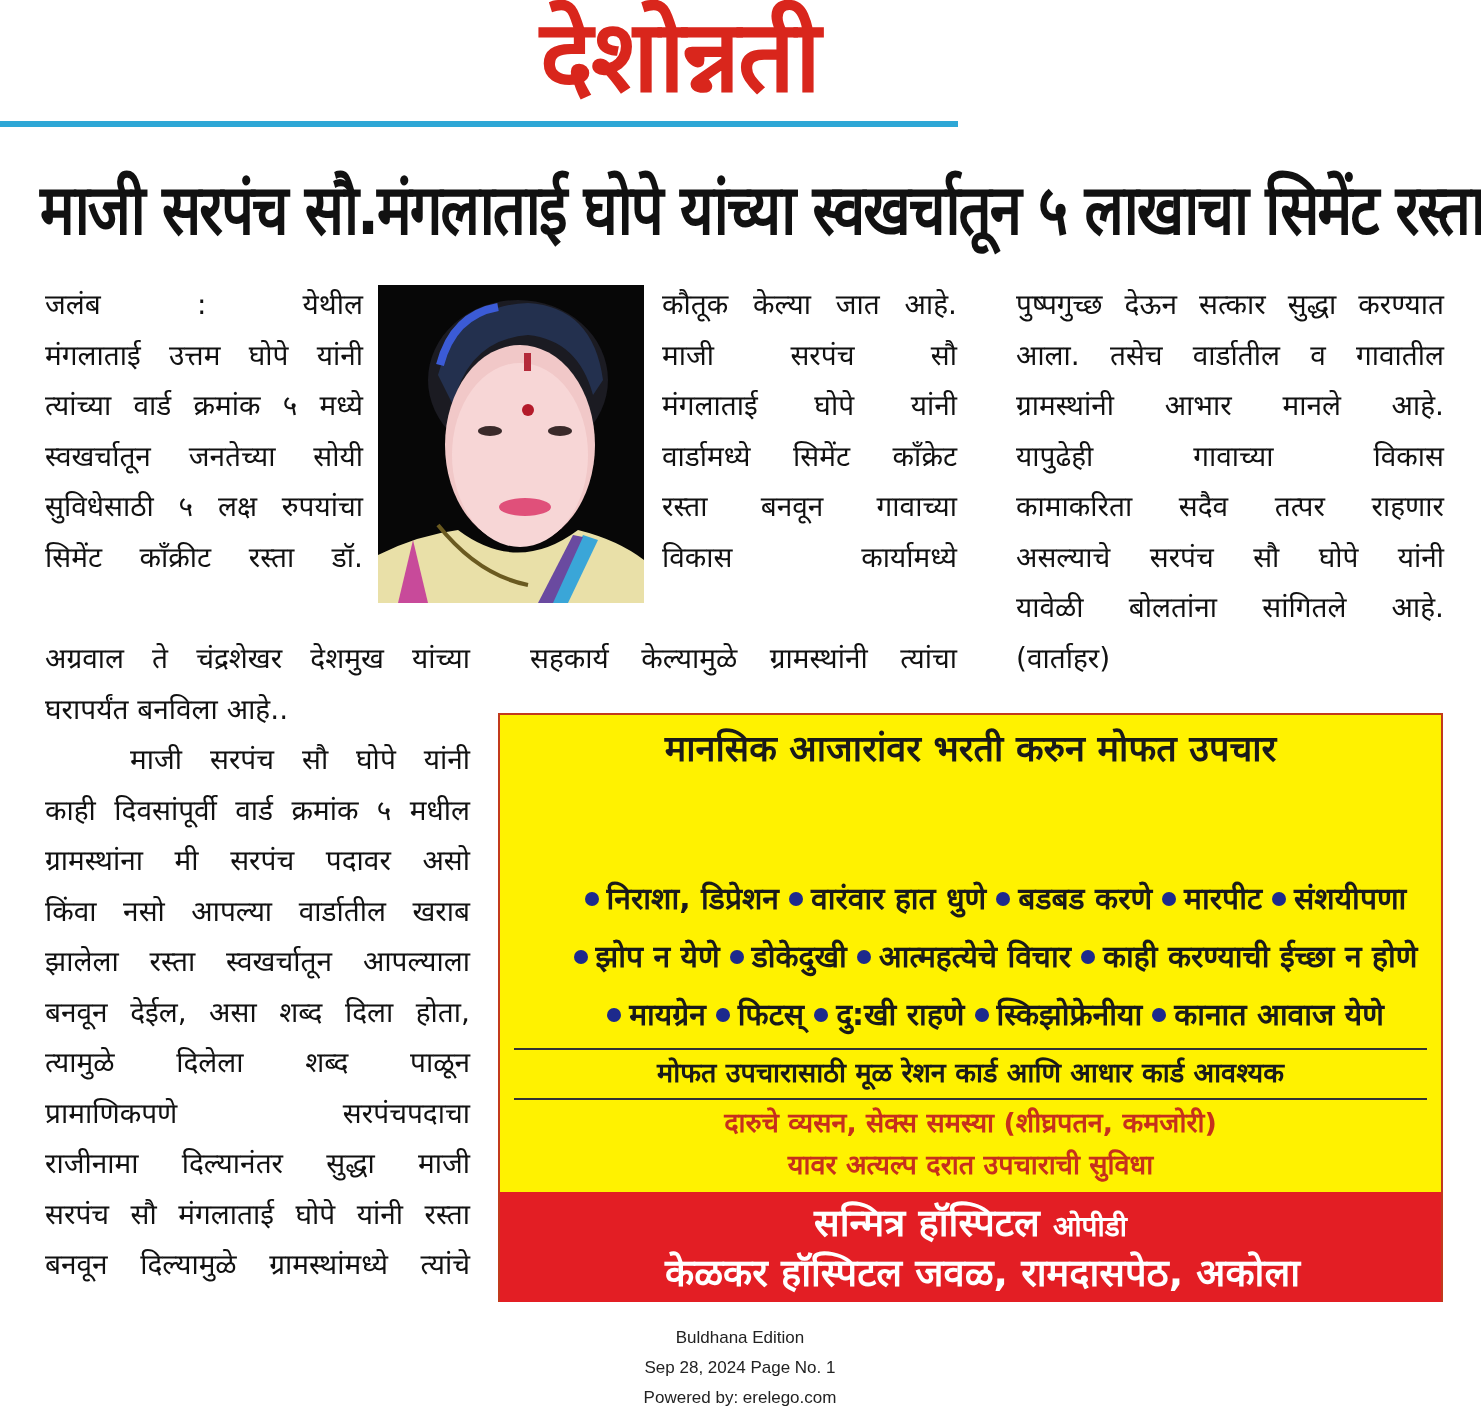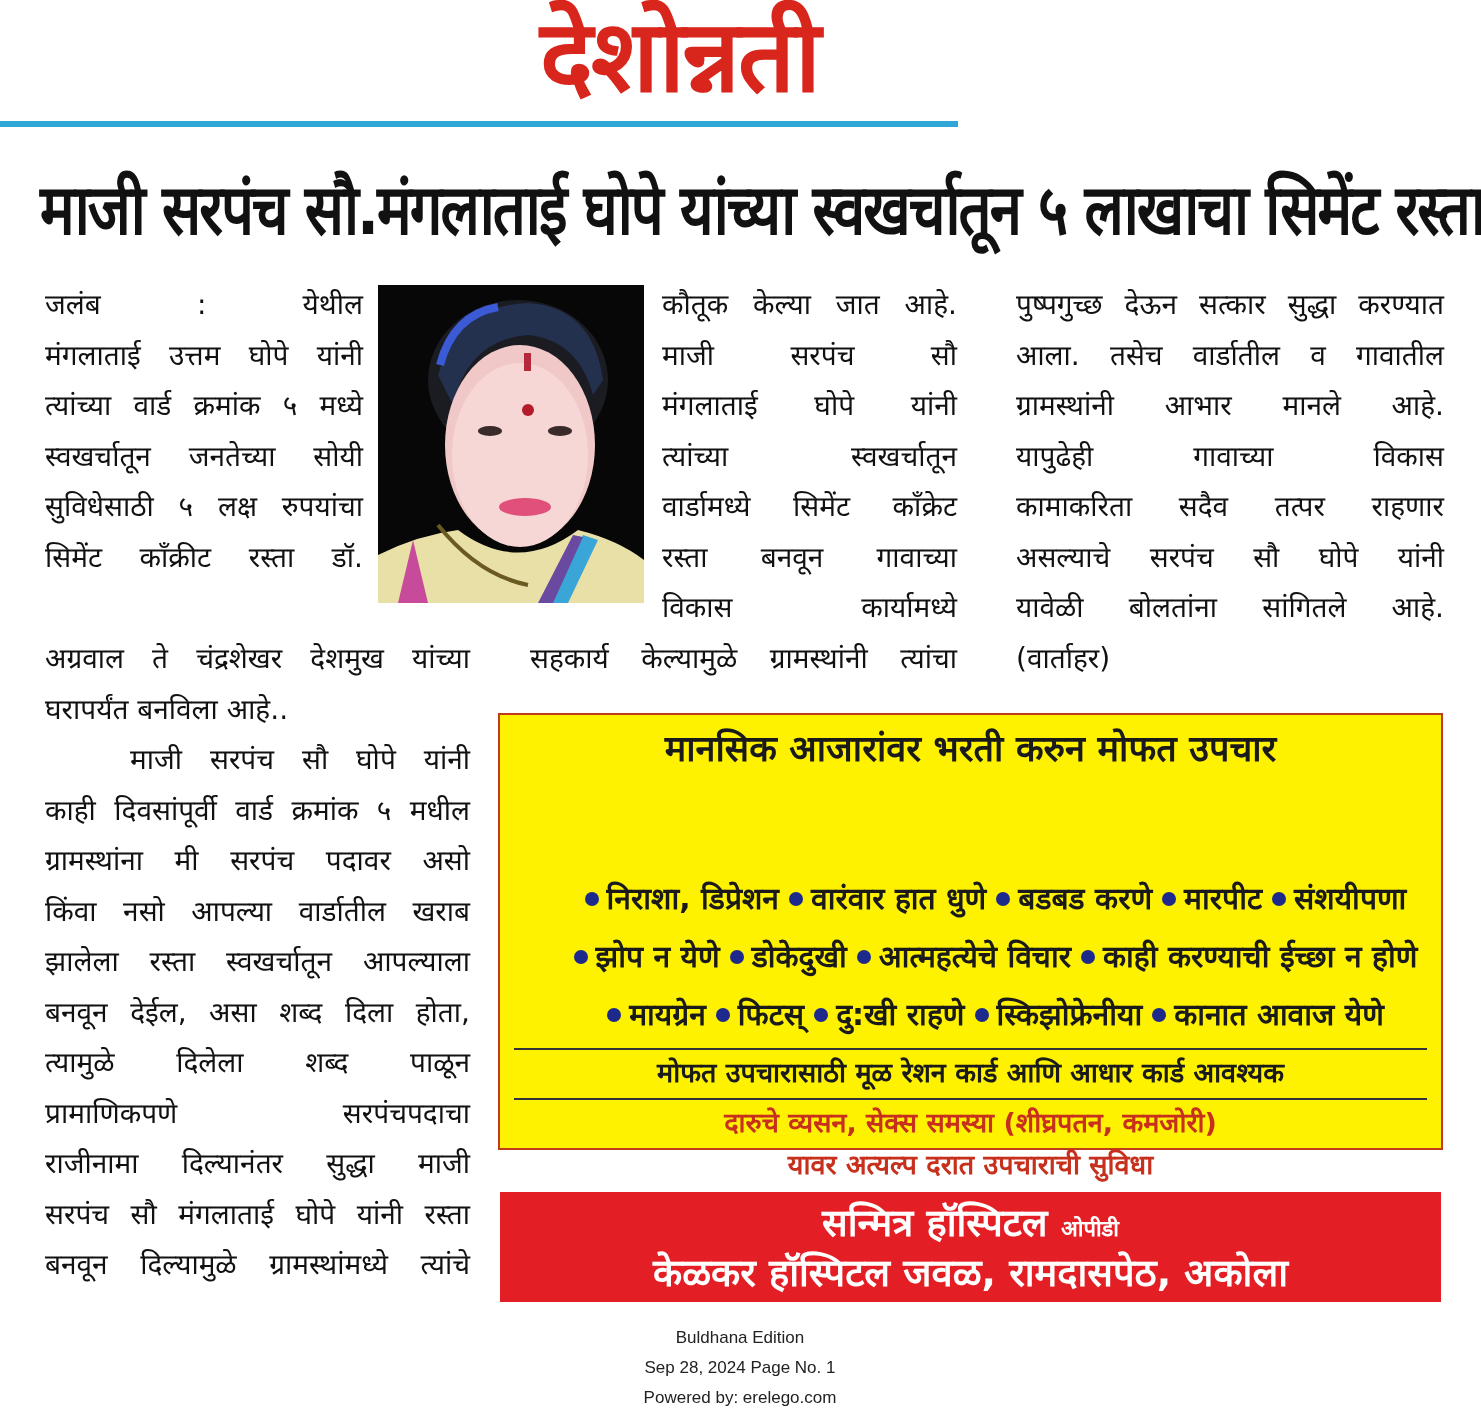--- a/index.html
+++ b/index.html
@@ -10,34 +10,34 @@
   .headline { position:absolute; left:40px; top:150px; width:1410px; font-weight:bold; font-size:58px; line-height:100px; white-space:nowrap; letter-spacing:-2px; transform:scaleY(1.2); transform-origin:left top; color:#111; }
   .col { position:absolute; font-size:28px; line-height:50.5px; text-align:justify; color:#111; }
   .col .line { display:block; white-space:nowrap; text-align-last:justify; }
   #col1a { left:45px; top:280px; width:318px; }
   #col1b { left:45px; top:634px; width:425px; }
   #col1c { left:45px; top:735px; width:425px; }
   #col2a { left:662px; top:280px; width:295px; }
   #col2b { left:530px; top:634px; width:427px; }
   #col3 { left:1016px; top:280px; width:428px; }
   .photo { position:absolute; left:378px; top:285px; width:266px; height:318px; background:#0a0a0a; overflow:hidden; }
-  .ad { position:absolute; left:498px; top:713px; width:945px; height:437px; border:2px solid #c23a1c; box-sizing:border-box; background:#fff200; }
+  .ad { position:absolute; left:498px; top:713px; width:945px; height:589px; border:2px solid #c23a1c; box-sizing:border-box; background:#fff200; }
   .ad-row { position:absolute; left:0; width:100%; text-align:center; font-weight:bold; white-space:nowrap; }
   .ad-head { top:0; height:68px; line-height:68px; font-size:36px; color:#1a1a1a; background:#fff200; }
   .ad-red1 { top:68px; height:86px; line-height:84px; font-size:38px; color:#ffffff; background:#e31e24; }
   .ad-symptoms { top:156px; height:170px; }
   .sym-line { position:absolute; left:0; width:100%; text-align:center; font-size:30px; font-weight:bold; color:#1a1a1a; white-space:nowrap;padding-left:20px; }
   .bullet { display:inline-block; width:14px; height:14px; border-radius:50%; background:#1d2a8c; margin:0 8px 4px 10px; vertical-align:middle; }
   .ad-divider { position:absolute; left:14px; right:14px; height:2px; background:#333; }
   .ad-note { top:334px; height:48px; line-height:48px; font-size:27px; color:#1a1a1a; }
   .ad-orange { font-size:27px; color:#c6301c; }
   .ad-red2 { top:477px; height:110px; background:#e31e24; color:#fff; }
   .ad-red2 .l1 { position:absolute; left:0; width:100%; top:6px; font-size:38px; line-height:50px; }
-  .ad-red2 .l1 small { font-size:22px; }
-  .ad-red2 .l2 { position:absolute; left:0; width:100%; top:56px; font-size:38px; line-height:50px; }
+  .ad-red2 .l1 small { font-size:28px; }
+  .ad-red2 .l2 { position:absolute; left:12px; width:100%; top:56px; font-size:38px; line-height:50px; }
   .footer { position:absolute; left:540px; top:1323px; width:400px; text-align:center; font-family:"Liberation Sans", sans-serif; font-size:17px; line-height:30px; color:#222; }
 </style>
 </head>
 <body>
 
 <header class="masthead">
   <div class="masthead-title">देशोन्नती</div>
 </header>
 <div class="rule"></div>
 
@@ -87,21 +87,20 @@
     <path d="M170 318 L205 250 L220 255 L190 318 Z" fill="#3aa6d8"></path>
     <path d="M160 318 L195 250 L205 252 L175 318 Z" fill="#6a4aa0"></path>
     <path d="M60 240 Q100 290 150 300" stroke="#6a5a20" stroke-width="4" fill="none"></path>
   </svg>
 </div>
 
 <div class="col" id="col2a">
     <span class="line">कौतूक केल्या जात आहे.</span>
     <span class="line">माजी   सरपंच   सौ</span>
     <span class="line">मंगलाताई घोपे यांनी</span>
-    <span class="line">त्यांच्या     स्वखर्चातून</span>
     <span class="line">वार्डामध्ये सिमेंट कॉंक्रेट</span>
     <span class="line">रस्ता बनवून गावाच्या</span>
     <span class="line">विकास      कार्यामध्ये</span>
   </div>
 <div class="col" id="col2b">
     <span class="line">सहकार्य केल्यामुळे ग्रामस्थांनी त्यांचा</span>
   </div>
 
 <div class="col" id="col3">
     <span class="line">पुष्पगुच्छ देऊन सत्कार सुद्धा करण्यात</span>

